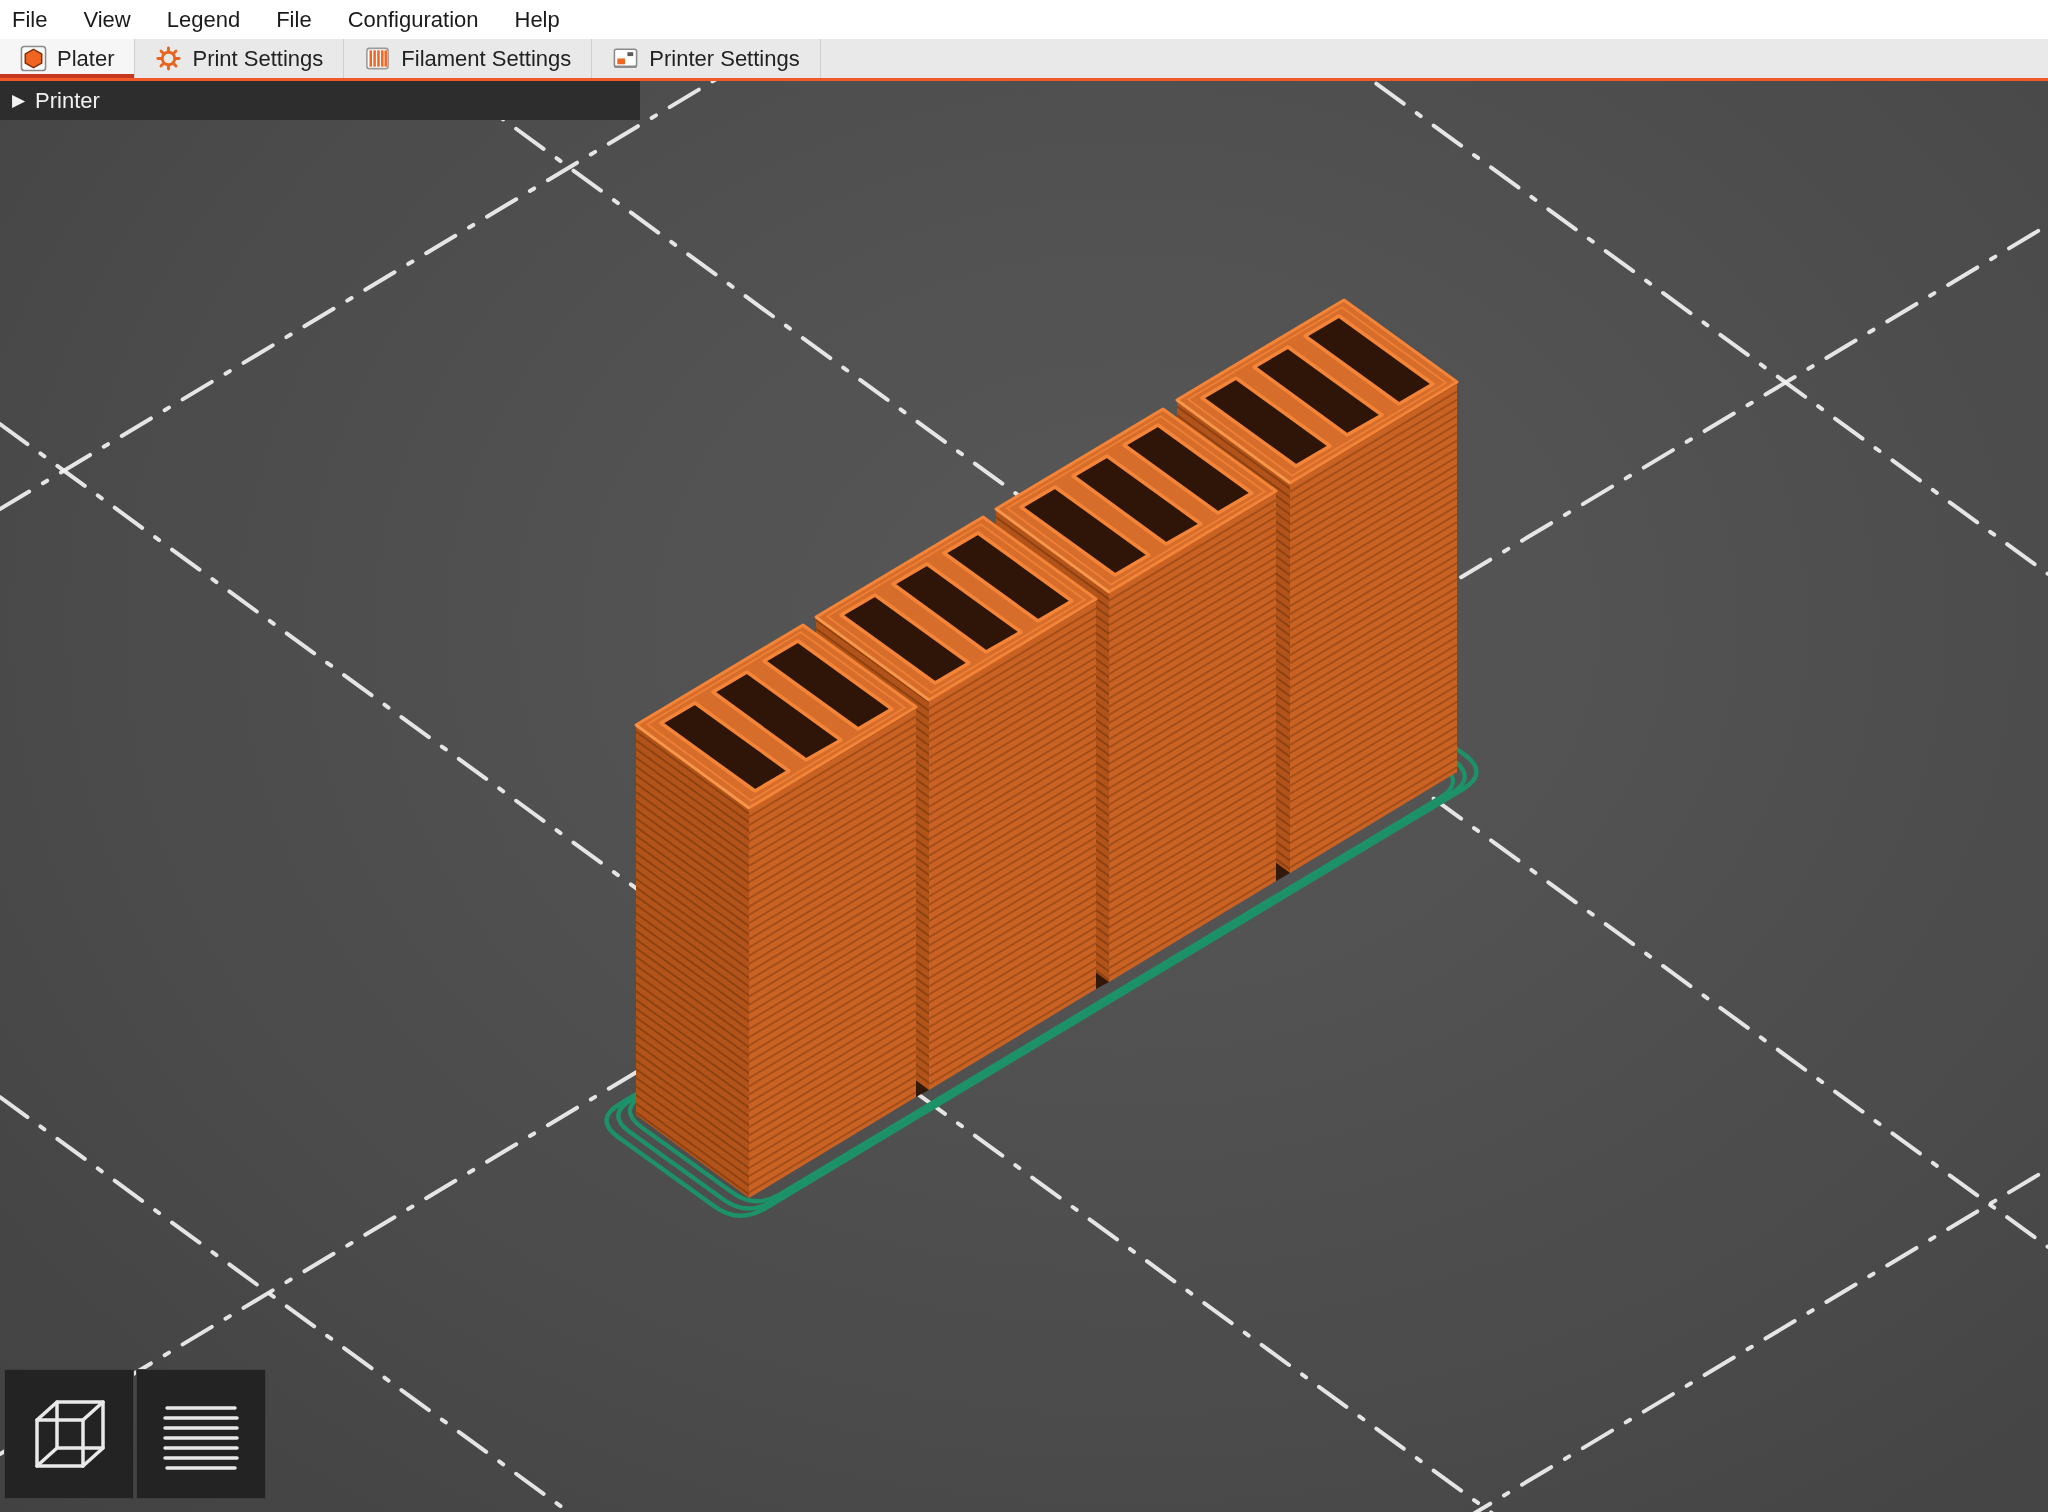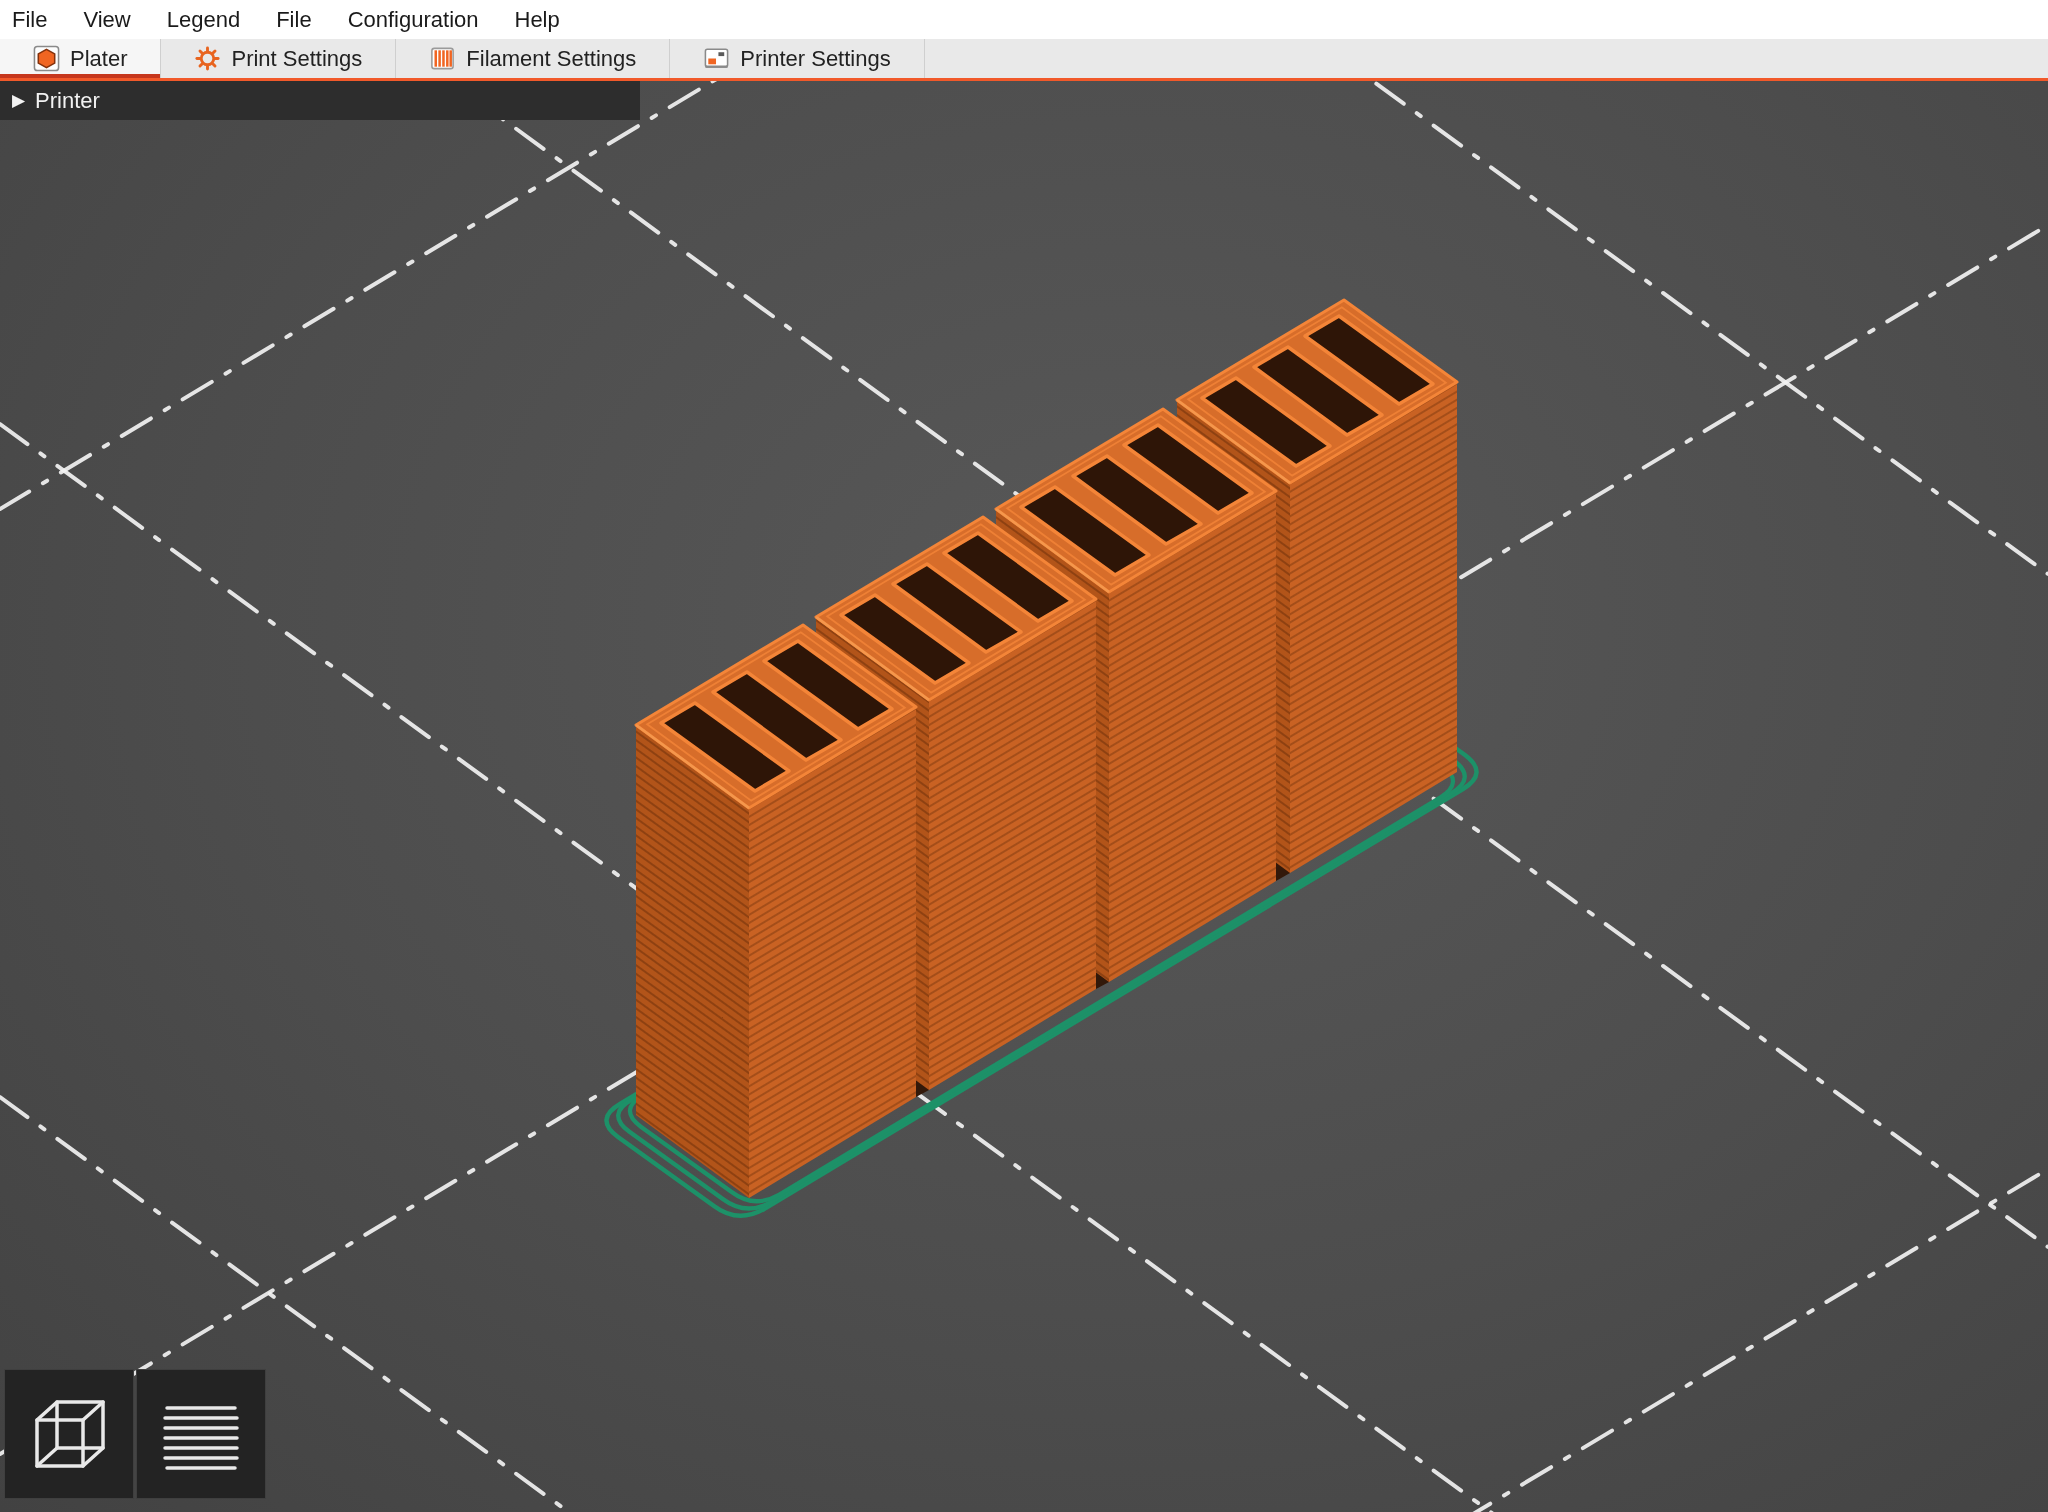--- a/index.html
+++ b/index.html
@@ -10,21 +10,21 @@
   .menubar{position:absolute;top:0;left:0;width:100%;height:39px;background:#fff;
            display:flex;align-items:center;color:var(--menu-text,#1a1a1a);font-size:22px;}
   .menu-item{padding:0 18px;cursor:default;}
   .menu-item:first-child{padding-left:12px;}
 
   
   .tabbar{position:absolute;top:39px;left:0;width:100%;height:39px;
           background:var(--tabbar-bg,#e9e9e9);
           border-bottom:3px solid var(--accent-orange,#f1592a);
           display:flex;align-items:stretch;font-size:22px;color:#222;}
-  .tab{display:flex;align-items:center;padding:0 33px;border-right:1px solid #cfcfcf;
+  .tab{display:flex;align-items:center;padding:0 20px;border-right:1px solid #cfcfcf;
        background:transparent;position:relative;}
   .tab.active{background:var(--active-tab-bg,#f6f6f6);
        box-shadow:inset 0 -4px 0 var(--active-tab-underline,#c6371d);}
   .tab .ticon{width:27px;height:27px;margin-right:10px;flex:0 0 auto;}
   .tab .tlabel{white-space:nowrap;}
 
   
   .viewport{position:absolute;top:81px;left:0;width:2048px;height:1431px;
             background:radial-gradient(ellipse at 55% 38%, #585858 0%, #4d4d4d 55%, #424242 100%);
             overflow:hidden;}

